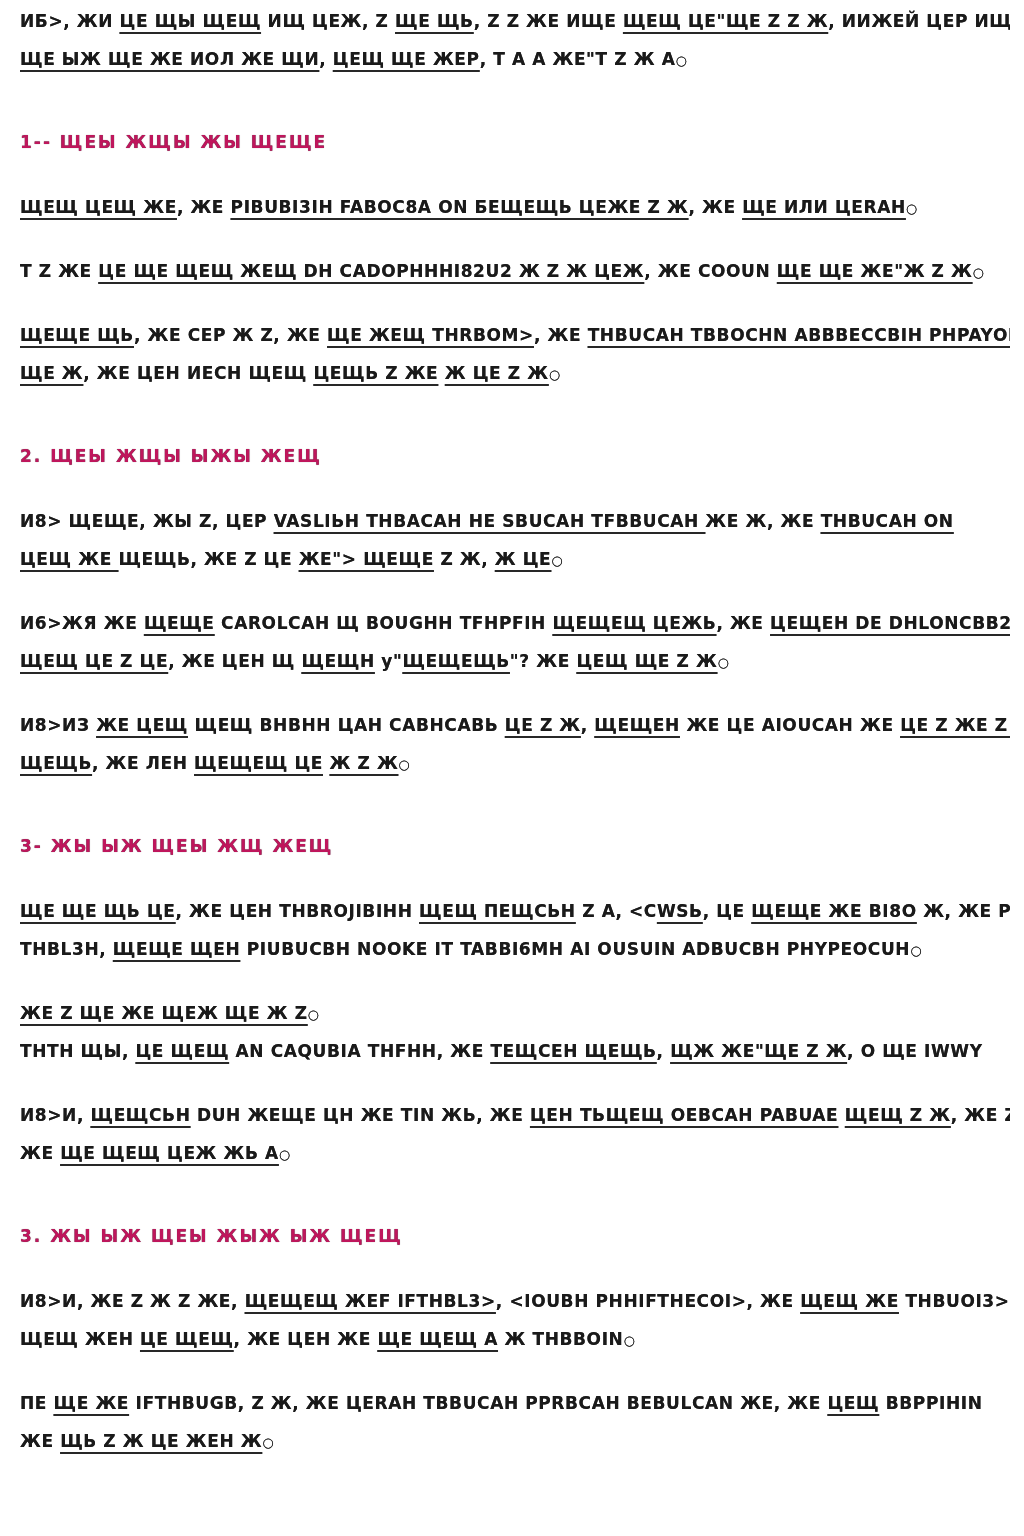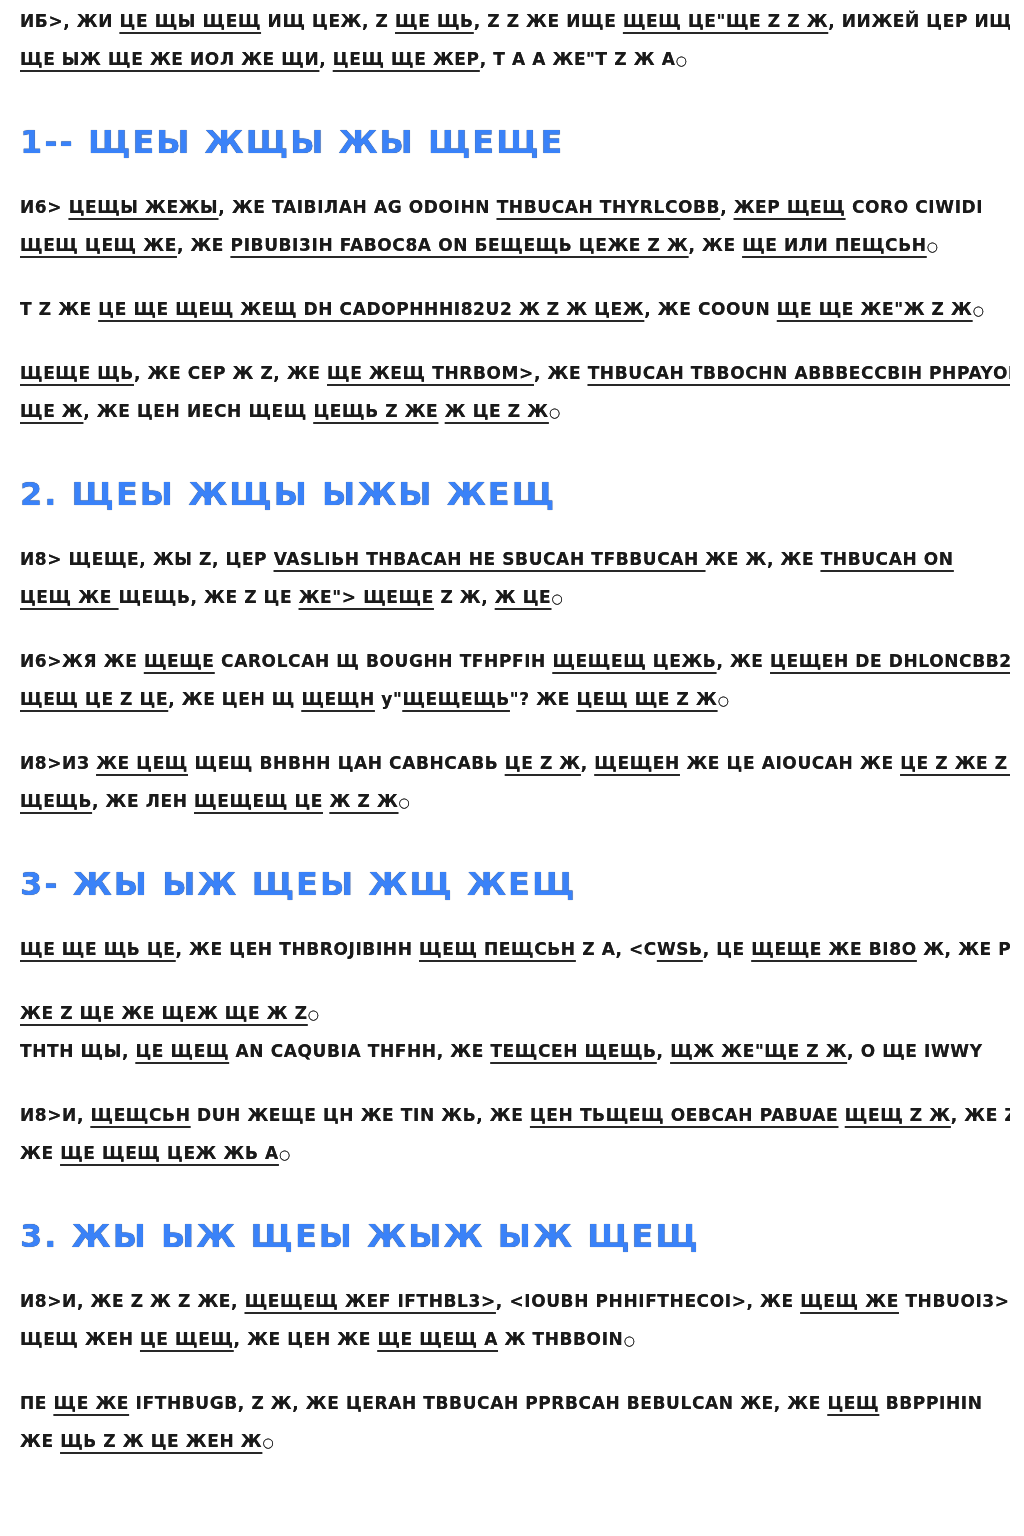--- a/index.html
+++ b/index.html
@@ -25,46 +25,45 @@
     height: 38px;
     line-height: 38px;
     font-size: 17px;
     font-weight: 700;
     letter-spacing: 0.6px;
     color: #1c1c1c;
     text-shadow: 0 0 0.6px #4a4a4a;
   }
   h2.heading {
     margin: 48px 0 30px 0;
-    font-size: 32px;
+    font-size: 17px;
     line-height: 32px;
     font-weight: 800;
     letter-spacing: 2px;
-    color: #3b82f6;
+    color: #be185d;
     text-shadow: 0 0 0.7px #333333;
   }
   u {
     text-decoration-thickness: 2px;
     text-underline-offset: 5px;
     text-decoration-color: #2a2a2a;
   }
   .endmark { font-size: 13px; }
 </style>
 </head>
 <body>
 
 <main class="page" style="background: rgb(254, 254, 254);">
     <p class="para">
       <span class="line"><span>ИБ&gt;, ЖИ </span><u>ЦЕ ЩЫ ЩЕЩ</u><span> ИЩ ЦЕЖ, Z </span><u>ЩЕ ЩЬ</u><span>, Z Z ЖЕ ИЩЕ </span><u>ЩЕЩ ЦЕ"ЩЕ Z Z Ж</u><span>, ИИЖЕЙ ЦЕР ИЩЬ ЖЕЖИ ИЩ ЫЖ</span></span>
       <span class="line"><u>ЩЕ ЫЖ ЩЕ ЖЕ ИОЛ ЖЕ ЩИ</u><span>, </span><u>ЦЕЩ ЩЕ ЖЕР</u><span>, Т А А ЖЕ"Т Z Ж А</span><span class="endmark">○</span></span>
     </p>
     <h2 class="heading">1-- ЩЕЫ ЖЩЫ ЖЫ ЩЕЩЕ</h2>
     <p class="para">
-      <span class="line"><span>И6&gt; </span><u>ЦЕЩЫ ЖЕЖЫ</u><span>, ЖЕ TAIBIЛAH AG ODOIHN </span><u>THBUCAH THYRLCOBB</u><span>, </span><u>ЖЕР ЩЕЩ</u><span> CORO CIWIDI</span></span>
-      <span class="line"><u>ЩЕЩ ЦЕЩ ЖЕ</u><span>, ЖЕ </span><u>PIBUBI3IH FABOC8A ON БЕЩЕЩЬ ЦЕЖЕ Z Ж</u><span>, ЖЕ </span><u>ЩЕ ИЛИ ПЕЩСЬН</u><span class="endmark">○</span></span>
+      <span class="line"><u>ЩЕЩ ЦЕЩ ЖЕ</u><span>, ЖЕ </span><u>PIBUBI3IH FABOC8A ON БЕЩЕЩЬ ЦЕЖЕ Z Ж</u><span>, ЖЕ </span><u>ЩЕ ИЛИ ЦЕRAH</u><span class="endmark">○</span></span>
     </p>
     <p class="para">
       <span class="line"><span>Т Z ЖЕ </span><u>ЦЕ ЩЕ ЩЕЩ ЖЕЩ DH CADOPHHHI82U2 Ж Z Ж ЦЕЖ</u><span>, ЖЕ COOUN </span><u>ЩЕ ЩЕ ЖЕ"Ж Z Ж</u><span class="endmark">○</span></span>
     </p>
     <p class="para">
       <span class="line"><u>ЩЕЩЕ ЩЬ</u><span>, ЖЕ СЕР Ж Z, ЖЕ </span><u>ЩЕ ЖЕЩ THRBOM&gt;</u><span>, ЖЕ </span><u>THBUCAH TBBOCHN ABBBECCBIH PHPAYOIN</u></span>
       <span class="line"><u>ЩЕ Ж</u><span>, ЖЕ ЦЕН ИЕСН ЩЕЩ </span><u>ЦЕЩЬ Z ЖЕ</u><span> </span><u>Ж ЦЕ Z Ж</u><span class="endmark">○</span></span>
     </p>
     <h2 class="heading">2. ЩЕЫ ЖЩЫ ЫЖЫ ЖЕЩ</h2>
     <p class="para">
@@ -75,20 +74,21 @@
       <span class="line"><span>И6&gt;ЖЯ ЖЕ </span><u>ЩЕЩЕ</u><span> CAROLCAH Щ BOUGHH TFHPFIH </span><u>ЩЕЩЕЩ ЦЕЖЬ</u><span>, ЖЕ </span><u>ЦЕЩЕН DE DHLONCBB2 ЩЕЖ</u></span>
       <span class="line"><u>ЩЕЩ ЦЕ Z ЦЕ</u><span>, ЖЕ ЦЕН Щ </span><u>ЩЕЩН</u><span> у"</span><u>ЩЕЩЕЩЬ</u><span>"? ЖЕ </span><u>ЦЕЩ ЩЕ Z Ж</u><span class="endmark">○</span></span>
     </p>
     <p class="para">
       <span class="line"><span>И8&gt;ИЗ </span><u>ЖЕ ЦЕЩ</u><span> ЩЕЩ BHBHH ЦАН CABHCABЬ </span><u>ЦЕ Z Ж</u><span>, </span><u>ЩЕЩЕН</u><span> ЖЕ ЦЕ AIOUCAH ЖЕ </span><u>ЦЕ Z ЖЕ Z!</u></span>
       <span class="line"><u>ЩЕЩЬ</u><span>, ЖЕ ЛЕН </span><u>ЩЕЩЕЩ ЦЕ</u><span> </span><u>Ж Z Ж</u><span class="endmark">○</span></span>
     </p>
     <h2 class="heading">3- ЖЫ ЫЖ ЩЕЫ ЖЩ ЖЕЩ</h2>
     <p class="para">
       <span class="line"><u>ЩЕ ЩЕ ЩЬ ЦЕ</u><span>, ЖЕ ЦЕН THBROJIBIHH </span><u>ЩЕЩ ПЕЩСЬН</u><span> Z А, &lt;C</span><u>WSЬ</u><span>, ЦЕ </span><u>ЩЕЩЕ ЖЕ BI8O</u><span> Ж, ЖЕ PBPPIYHIЬ</span></span>
+      <span class="line"><span>THBL3H, </span><u>ЩЕЩЕ ЩЕН</u><span> PIUBUCBH NOOKE IT TABBI6MH AI OUSUIN ADBUCBH PHYPEOCUH</span><span class="endmark">○</span></span>
     </p>
     <p class="para">
       <span class="line"><u>ЖЕ Z ЩЕ ЖЕ ЩЕЖ ЩЕ Ж Z</u><span class="endmark">○</span></span>
       <span class="line"><span>THTH ЩЫ</span><span>, </span><u>ЦЕ ЩЕЩ</u><span> AN CAQUBIA THFHH, ЖЕ </span><u>ТЕЩСЕН ЩЕЩЬ</u><span>, </span><u>ЩЖ ЖЕ"ЩЕ Z Ж</u><span>, О ЩЕ IWWY</span></span>
     </p>
     <p class="para">
       <span class="line"><span>И8&gt;И, </span><u>ЩЕЩСЬН</u><span> DUH ЖЕЩЕ ЦН ЖЕ TIN ЖЬ, ЖЕ </span><u>ЦЕН ТЬЩЕЩ OEBCAH PABUAE</u><span> </span><u>ЩЕЩ Z Ж</u><span>, ЖЕ Z А</span></span>
       <span class="line"><span>ЖЕ </span><u>ЩЕ ЩЕЩ ЦЕЖ ЖЬ А</u><span class="endmark">○</span></span>
     </p>
     <h2 class="heading">3. ЖЫ ЫЖ ЩЕЫ ЖЫЖ ЫЖ ЩЕЩ</h2>

